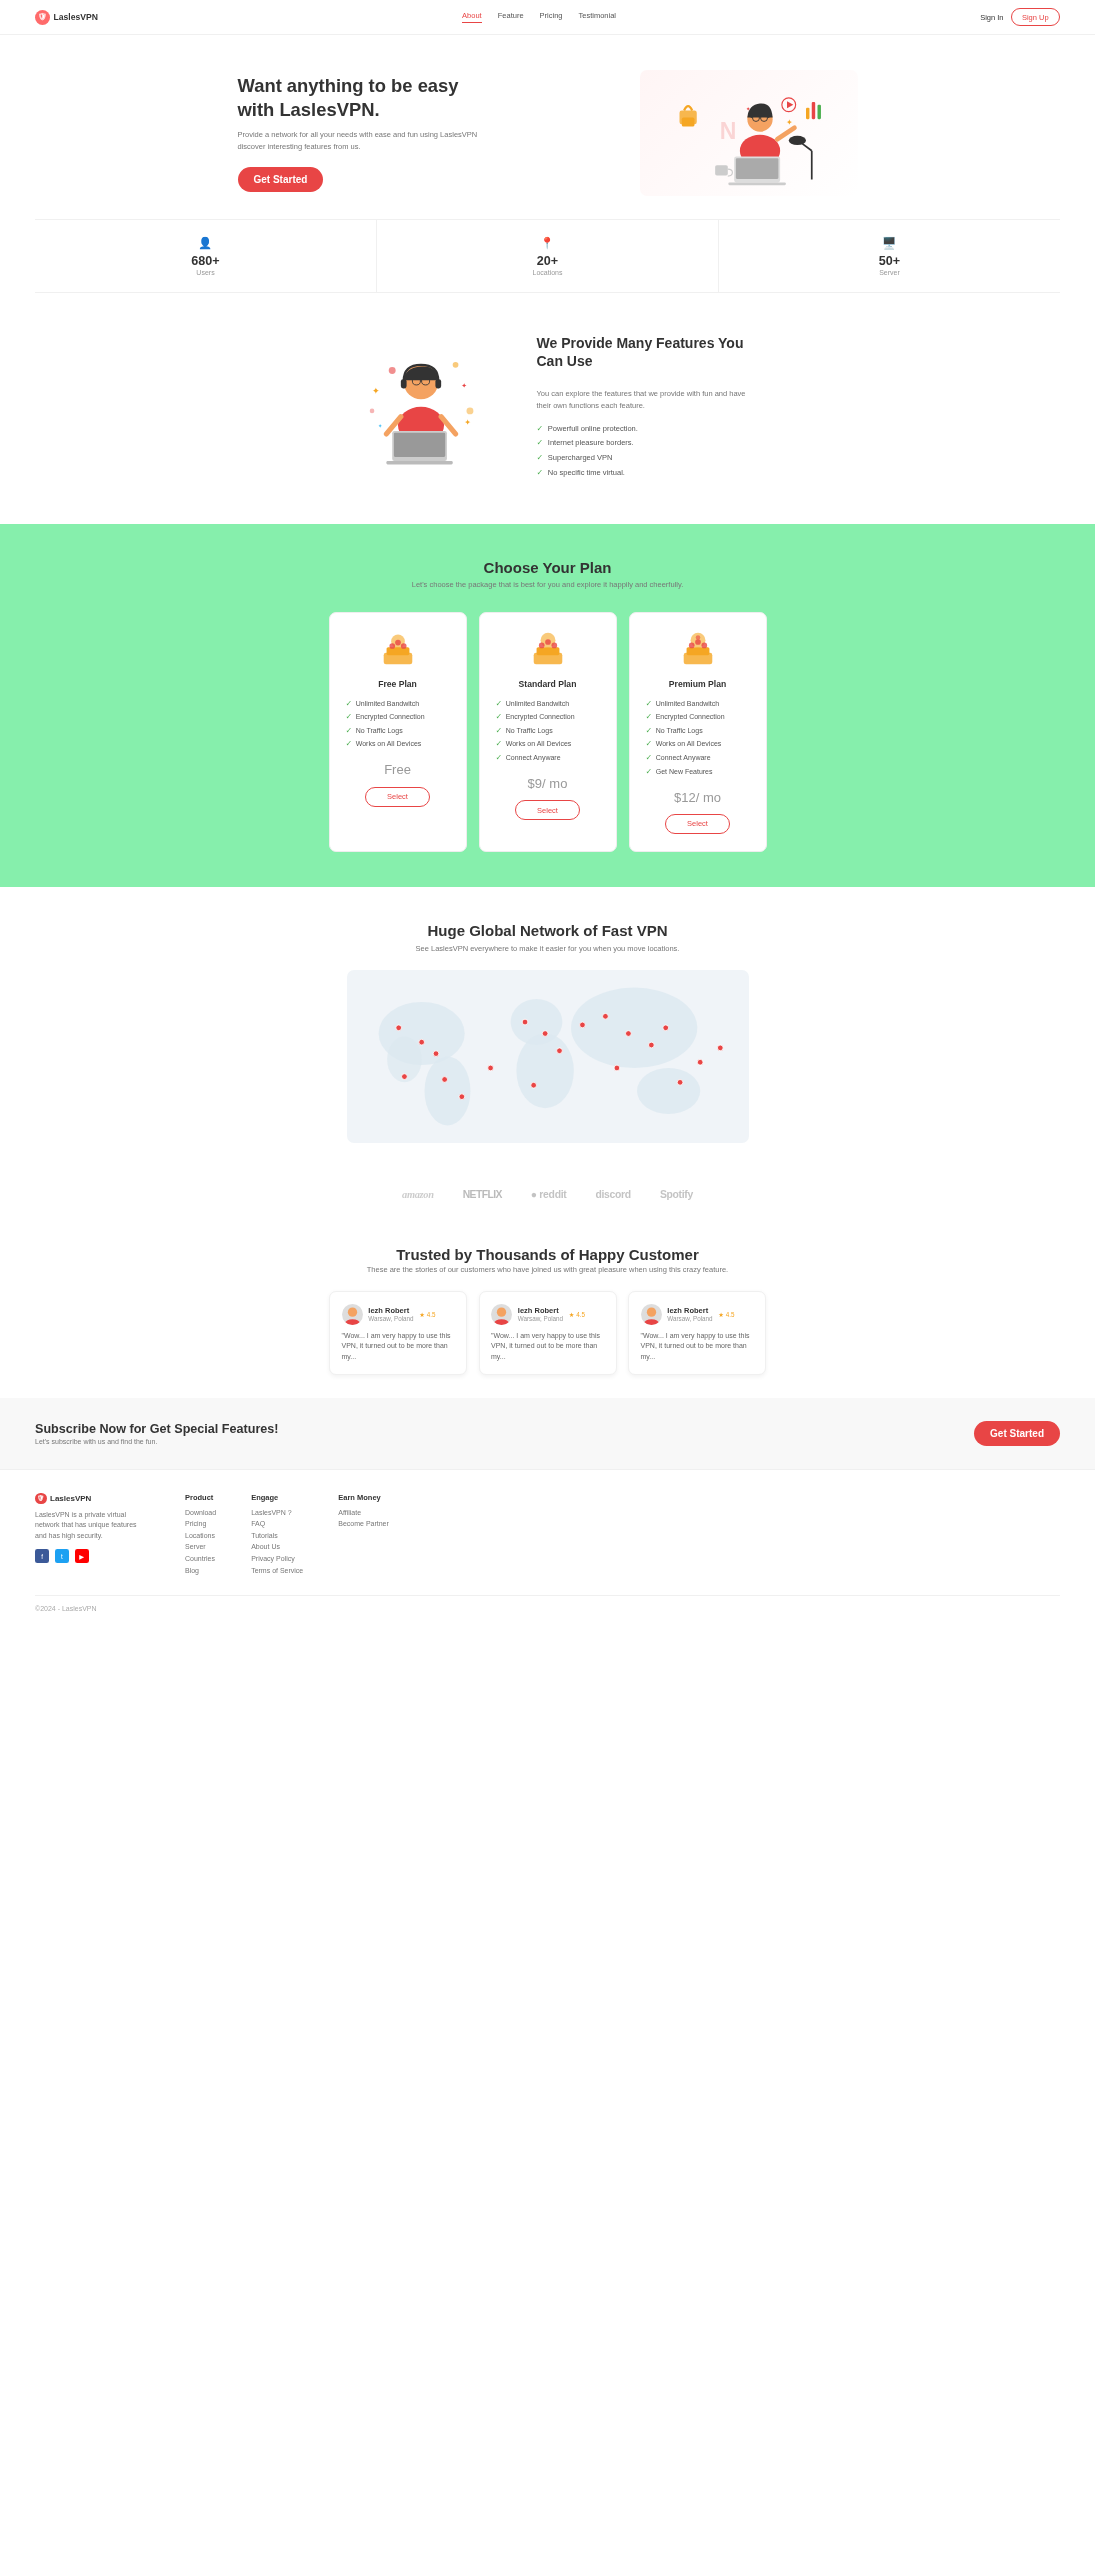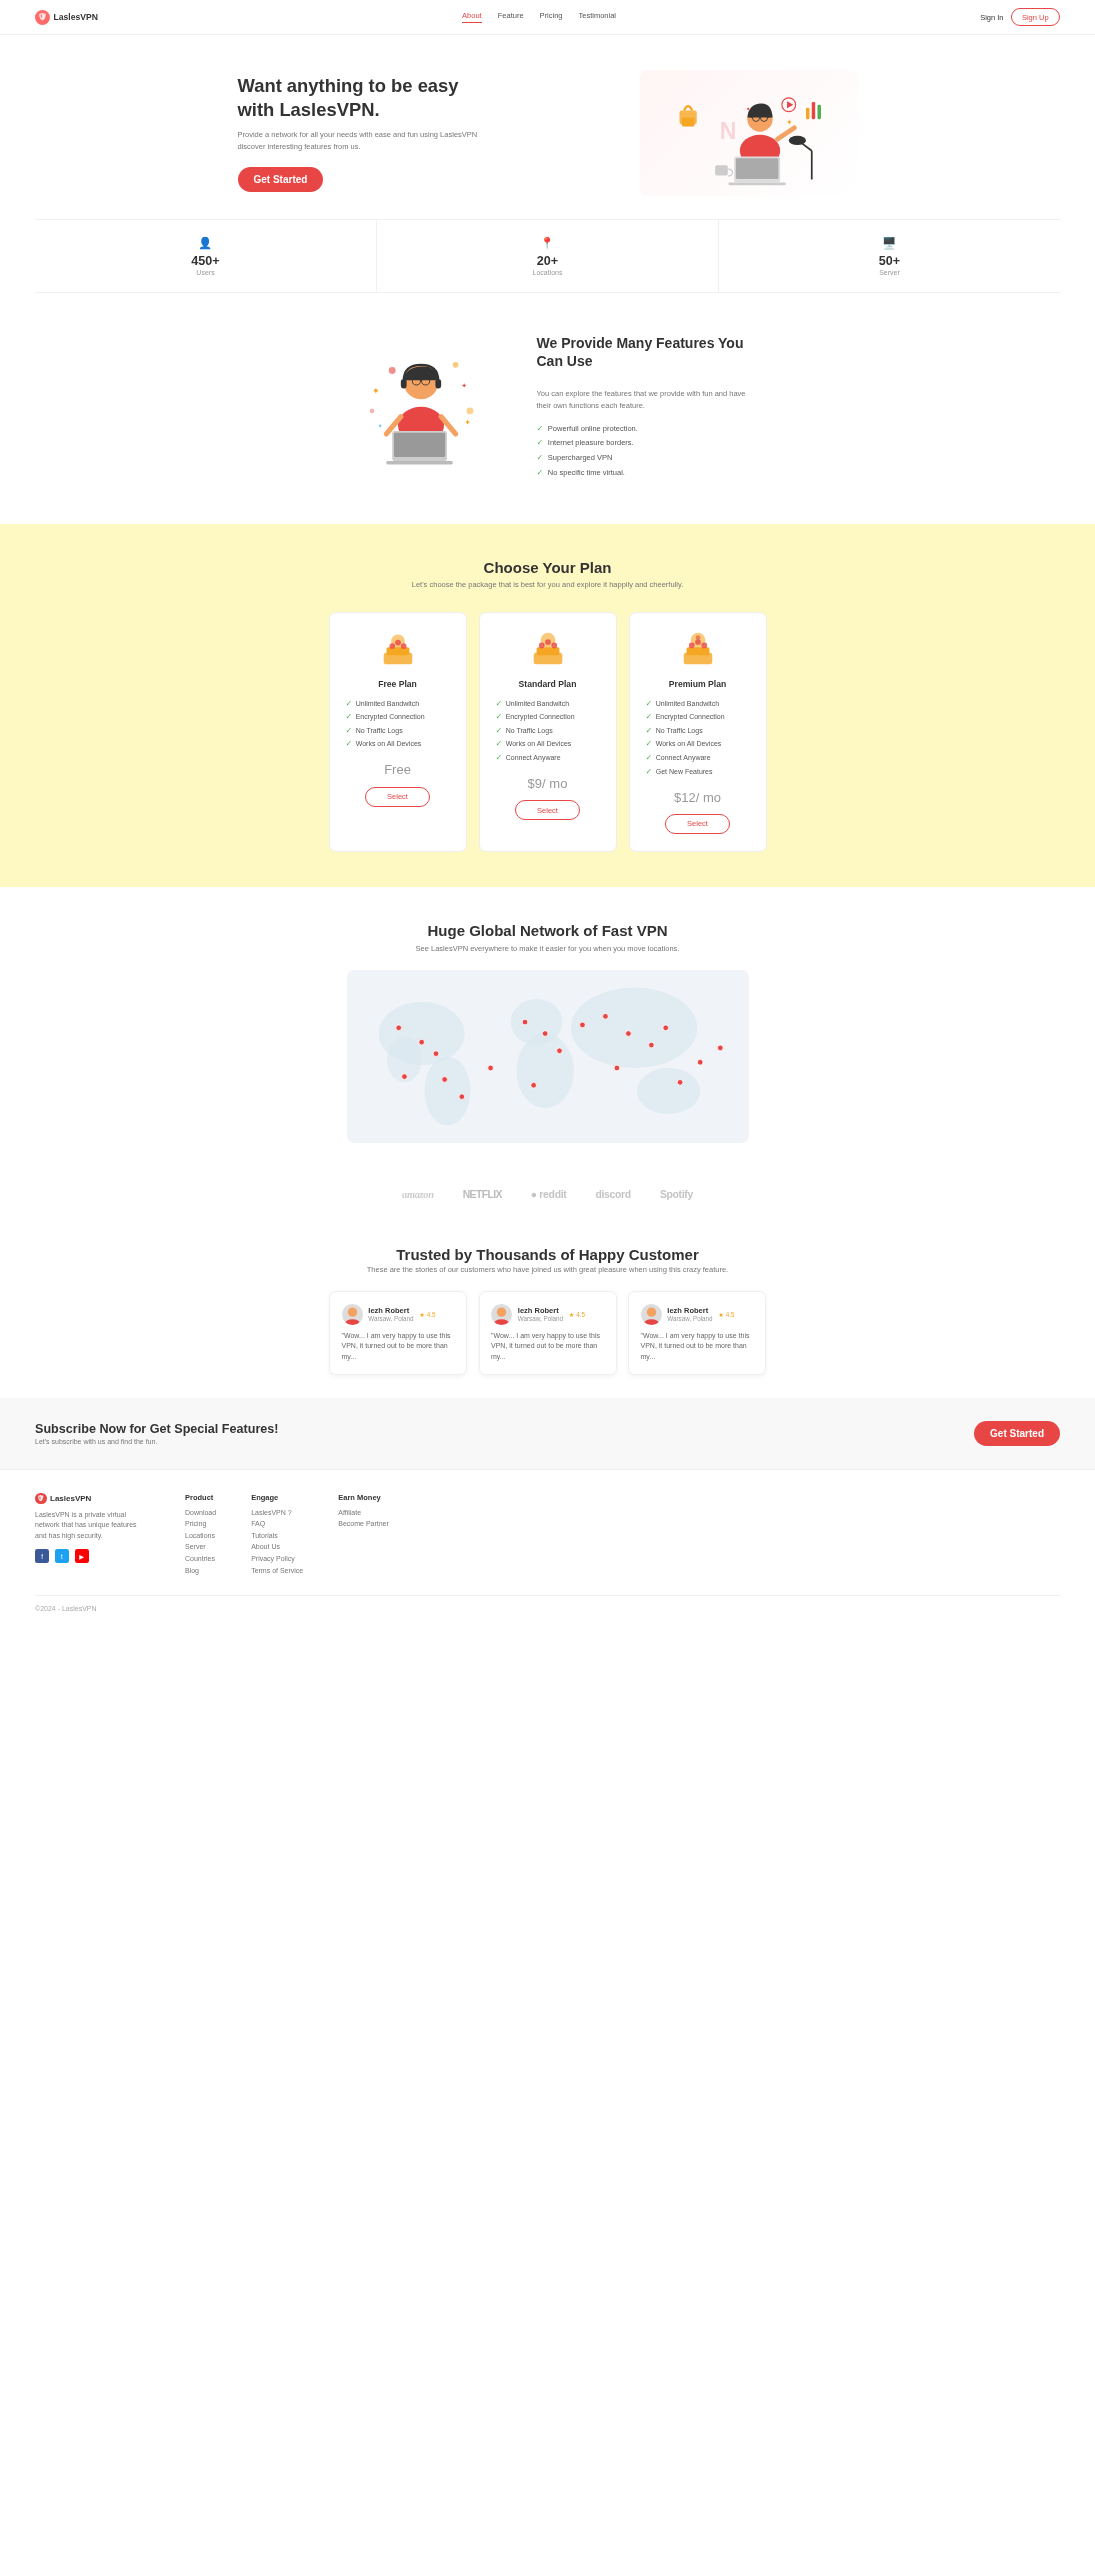--- a/index.html
+++ b/index.html
@@ -39,21 +39,21 @@
     .features-section { display: flex; align-items: center; justify-content: center; gap: 35px; padding: 35px 35px; max-width: 690px; margin: 0 auto; }
     .features-img { width: 161px; height: 161px; background: #fff; display: flex; align-items: center; justify-content: center; }
     .features-text { max-width: 218px; }
     .features-text h2 { font-size: 14px; font-weight: 700; margin-bottom: 18px; line-height: 1.3; }
     .features-text .subtitle { color: #777; font-size: 7.5px; margin-bottom: 11.5px; line-height: 1.6; }
     .feature-list { list-style: none; }
     .feature-list li { display: flex; align-items: center; gap: 4.6px; margin-bottom: 5.8px; font-size: 7.5px; color: #555; }
     .check-icon { color: #4caf50; font-size: 8px; }
     
     
-    .plans-section { background: #fef9c3; padding: 35px; text-align: center; }
+    .plans-section { background: #86efac; padding: 35px; text-align: center; }
     .plans-section h2 { font-size: 15px; font-weight: 700; margin-bottom: 4.6px; }
     .plans-section .subtitle { color: #777; font-size: 7.5px; margin-bottom: 23px; }
     .plans-grid { display: flex; justify-content: center; gap: 12px; flex-wrap: wrap; }
     .plan-card { background: #fff; border-radius: 7px; padding: 17px 16px; width: 138px; border: 0.6px solid #eee; }
     .plan-icon { width: 40px; height: 40px; margin: 0 auto 9.2px; display: flex; align-items: center; justify-content: center; }
     .plan-name { font-size: 8.6px; font-weight: 700; margin-bottom: 9.2px; }
     .plan-features { list-style: none; text-align: left; margin-bottom: 14px; }
     .plan-features li { display: flex; align-items: center; gap: 3.5px; font-size: 7px; color: #555; margin-bottom: 4.6px; }
     .plan-price { font-size: 10.4px; font-weight: 700; margin-bottom: 9.2px; color: #333; }
     .plan-price span { font-size: 13px; font-weight: 400; color: #999; }
@@ -174,21 +174,21 @@
           <path d="M114 162 Q122 162 122 168 Q122 174 114 174" stroke="#ccc" stroke-width="2" fill="none"></path>
         </svg>
       </div>
     </div>
   </div>
 </section>
 
 <div class="stats">
   <div class="stat-item">
     <div class="stat-icon">👤</div>
-    <div class="stat-value">450+</div>
+    <div class="stat-value">680+</div>
     <div class="stat-label">Users</div>
   </div>
   <div class="stat-item">
     <div class="stat-icon">📍</div>
     <div class="stat-value">20+</div>
     <div class="stat-label">Locations</div>
   </div>
   <div class="stat-item">
     <div class="stat-icon">🖥️</div>
     <div class="stat-value">50+</div>

